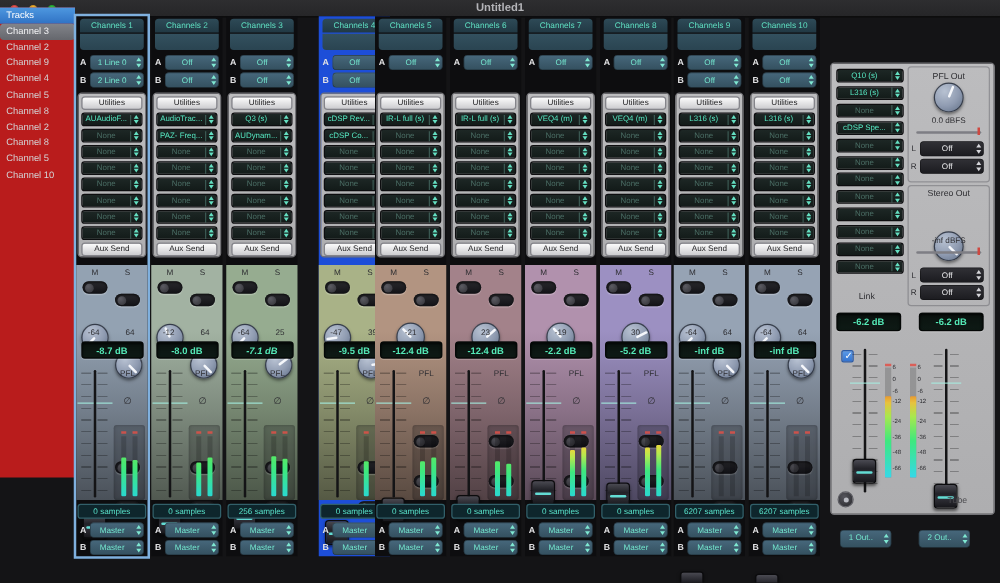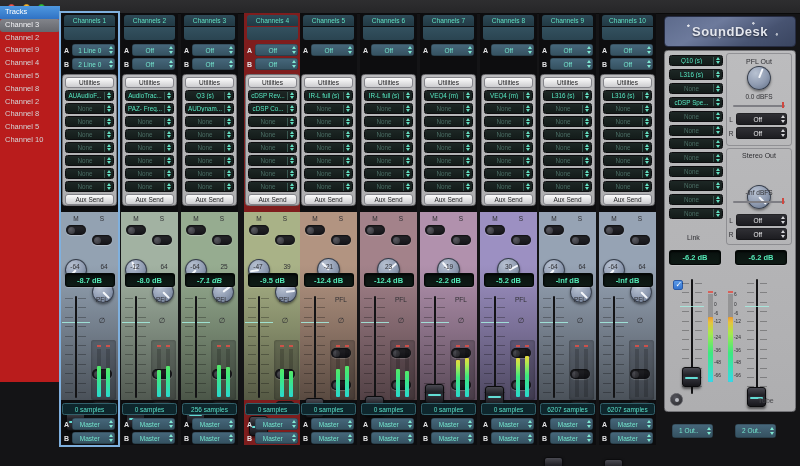--- a/index.html
+++ b/index.html
@@ -107,20 +107,21 @@
     border-radius:50%; background:#b9bbc2; }
 </style>
 </head>
 <body>
 
 <div id="app">
   <div id="titlebar">
     <div class="tl" style="left:8px;background:#f95f57;border:0.5px solid #c9443e;"></div>
     <div class="tl" style="left:23px;background:#fbbd2e;border:0.5px solid #cf9327;"></div>
     <div class="tl" style="left:38px;background:#32c63f;border:0.5px solid #27a032;"></div>
+    <div id="win-title">Untitled1</div>
   </div>
   <div id="sidebar">
       <div class="sb-item hdr">Tracks</div>
       <div class="sb-item sel">Channel 3</div>
       <div class="sb-item">Channel 2</div>
       <div class="sb-item">Channel 9</div>
       <div class="sb-item">Channel 4</div>
       <div class="sb-item">Channel 5</div>
       <div class="sb-item">Channel 8</div>
       <div class="sb-item">Channel 2</div>
@@ -509,21 +510,21 @@
         </div>
         <div class="abs wlbl" style="left: 3px; top: 421.5px;">B</div>
         <div class="sel teal abs" style="left: 11px; top: 419px; width: 43px; height: 12px;">
           <span class="sel-t">Master</span>
           <div class="sel-a">
             <div class="tri tri-u"></div>
             <div class="tri tri-d"></div>
           </div>
         </div>
       </div>
-      <div class="abs" style="left: 244px; top: 13px; width: 57px; height: 432px; background: #7f1d1d;">
+      <div class="abs" style="left: 255px; top: 13px; width: 57px; height: 432px; background: #1d4ed8;">
         <div class="abs" style="left: 3px; top: 2px; width: 51px; height: 11px; border-radius: 3px 3px 0px 0px; background: linear-gradient(rgb(46, 74, 87), rgb(33, 57, 68)); color: rgb(95, 224, 194); font-size: 6.6px; display: flex; align-items: center; justify-content: center; white-space: nowrap;">Channels 4</div>
         <div class="abs" style="left: 3px; top: 14px; width: 51px; height: 13px; border-radius: 0px 0px 3px 3px; background: linear-gradient(rgb(51, 81, 95), rgb(42, 68, 81));"></div>
         <div class="abs wlbl" style="left: 3px; top: 33.5px;">A</div>
         <div class="sel teal abs" style="left: 11px; top: 31px; width: 43px; height: 12px;">
           <span class="sel-t">Off</span>
           <div class="sel-a">
             <div class="tri tri-u"></div>
             <div class="tri tri-d"></div>
           </div>
         </div>
@@ -1362,23 +1363,20 @@
         <div class="sel teal abs" style="left: 11px; top: 419px; width: 43px; height: 12px;">
           <span class="sel-t">Master</span>
           <div class="sel-a">
             <div class="tri tri-u"></div>
             <div class="tri tri-d"></div>
           </div>
         </div>
       </div>
     </div>
   <div id="master" class="abs" style="left:663px;top:13px;width:137px;height:453px;">
-    <div id="sd-head" style="left:1px;top:3px;width:132px;height:31px;">
-      <span>SoundDesk</span>
-    </div>
     <div id="mpanel" class="panel abs" style="left:1px;top:37px;width:132px;height:362px;">
         <div class="slot abs" style="left: 4px; top: 4px; width: 54px;">
           <span class="slot-t">Q10 (s)</span>
           <div class="slot-a">
             <div class="tri tri-u"></div>
             <div class="tri tri-d"></div>
           </div>
         </div>
         <div class="slot abs" style="left: 4px; top: 17.9px; width: 54px;">
           <span class="slot-t">L316 (s)</span>

